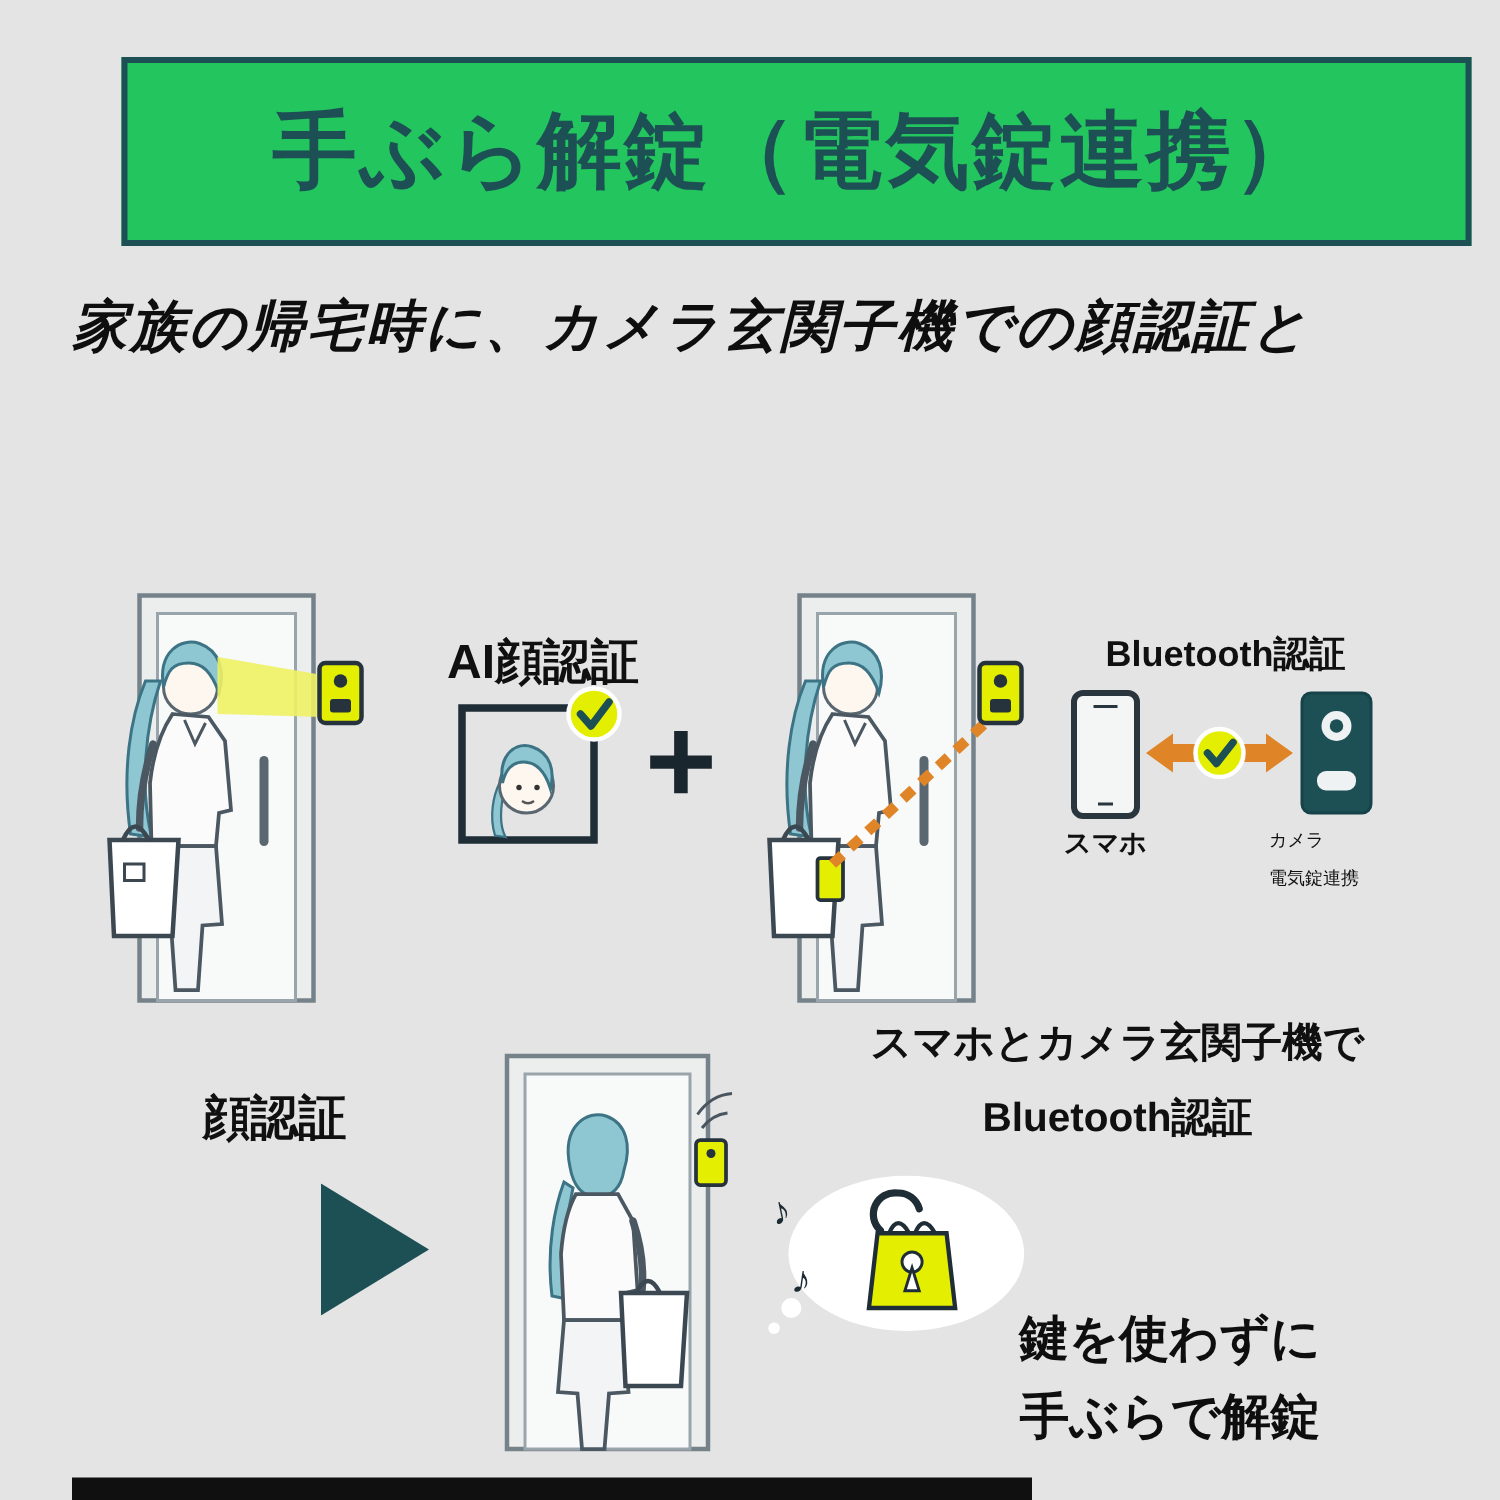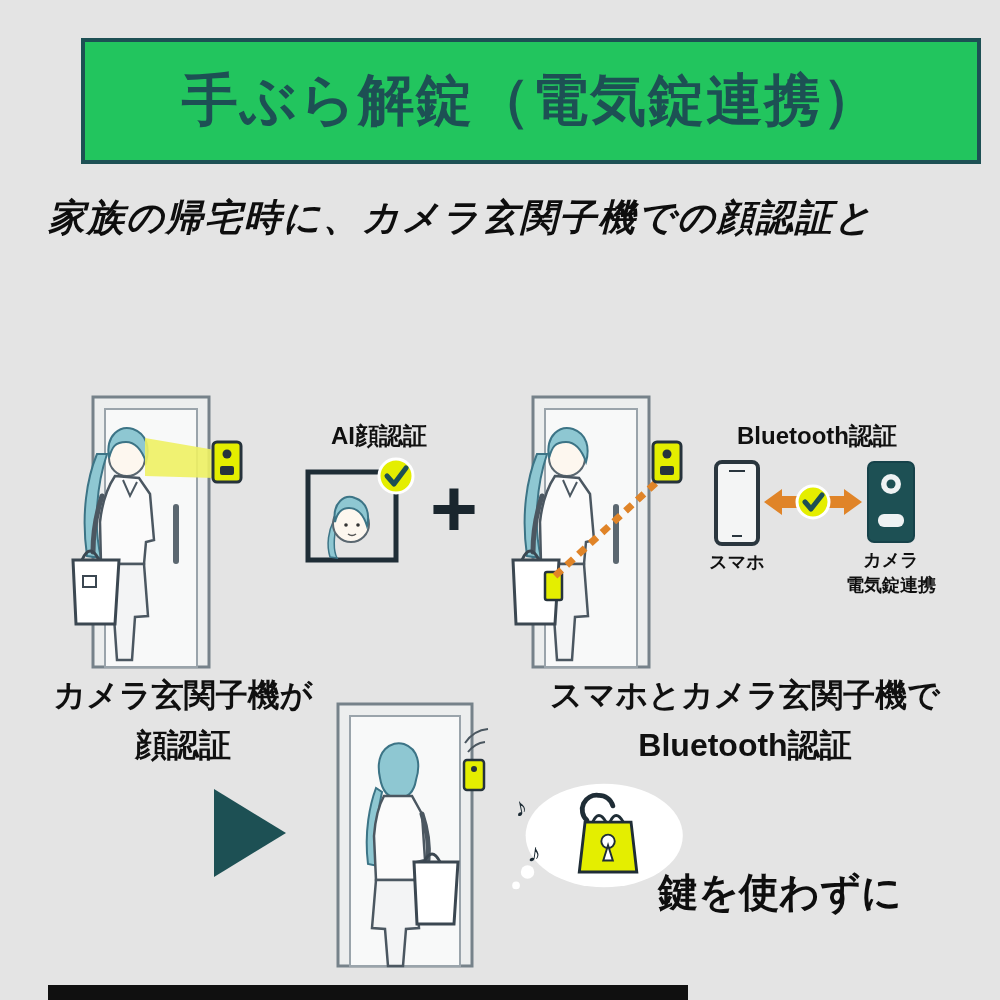--- a/index.html
+++ b/index.html
@@ -19,63 +19,63 @@
     margin:0;font-size:56px;font-weight:bold;color:#1d5054;letter-spacing:2px;white-space:nowrap;
   }
   
   .desc{
     position:absolute;left:48px;top:188px;width:915px;
     font-size:37px;font-weight:bold;line-height:60px;letter-spacing:2px;color:#0e0e0e;font-style:italic;
   }
   
   .illus-left{position:absolute;left:55px;top:392px;width:200px;height:278px;}
   .badge-ai{
-    position:absolute;left:297px;top:420px;width:130px;text-align:right;
-    font-size:24px;font-weight:bold;color:#101010;
+    position:absolute;left:297px;top:420px;width:130px;text-align:center;
+    font-size:32px;font-weight:bold;color:#101010;
   }
   .face-frame{position:absolute;left:303px;top:456px;width:115px;height:112px;}
   .plus{
     position:absolute;left:416px;top:466px;width:76px;height:84px;
     font-size:82px;font-weight:bold;color:#1a262e;text-align:center;line-height:84px;
   }
   .illus-right{position:absolute;left:495px;top:392px;width:200px;height:278px;}
   .badge-bt{
     position:absolute;left:717px;top:420px;width:200px;text-align:center;
     font-size:24px;font-weight:bold;color:#101010;
   }
   .bt-diagram{position:absolute;left:708px;top:458px;width:212px;height:92px;}
   .label-phone{
     position:absolute;left:702px;top:550px;width:70px;text-align:center;
     font-size:18px;font-weight:bold;font-family:Liberation Mono, monospace;
   }
   .label-device{
-    position:absolute;left:846px;top:548px;width:90px;text-align:center;
-    font-size:18px;font-weight:bold;line-height:25px;
+    position:absolute;left:846px;top:548px;width:90px;
+    font-size:12px;font-weight:normal;line-height:25px;
   }
   
   .caption-left{
     position:absolute;left:38px;top:670px;width:290px;text-align:center;
     font-size:32px;font-weight:bold;line-height:50px;
   }
   .caption-right{
     position:absolute;left:550px;top:670px;width:390px;text-align:center;
-    font-size:32px;font-weight:bold;line-height:50px;
+    font-size:27px;font-weight:bold;line-height:50px;
   }
   
   .triangle{position:absolute;left:214px;top:789px;width:72px;height:88px;}
   .illus-bottom{position:absolute;left:318px;top:700px;width:175px;height:272px;}
   .bubble{position:absolute;left:505px;top:780px;width:185px;height:115px;}
   .note{
     position:absolute;font-size:26px;font-weight:bold;color:#1b2a33;z-index:5;
   }
   .note-1{left:514px;top:792px;transform:rotate(-12deg);}
   .note-2{left:528px;top:838px;transform:rotate(8deg);}
   .result-text{
     position:absolute;left:640px;top:866px;width:280px;text-align:center;
-    font-size:40px;font-weight:bold;line-height:52px;color:#0e0e0e;
+    font-size:33px;font-weight:bold;line-height:52px;color:#0e0e0e;
   }
   .bottom-bar{position:absolute;left:48px;top:985px;width:640px;height:15px;background:#101010;}
 </style>
 </head>
 <body>
 
 <div class="page">
 
   <div class="title-box">
     <h1>手ぶら解錠（電気錠連携）</h1>
@@ -180,21 +180,21 @@
     </g>
   </svg>
 
   <div class="label-phone">スマホ</div>
   <div class="label-device">
     <span>カメラ</span><br>
     <span>電気錠連携</span>
   </div>
 
   <div class="caption-left">
-    <span>カメラ玄関子機が</span><br>
+    <br>
     <span>顔認証</span>
   </div>
   <div class="caption-right">
     <span>スマホとカメラ玄関子機で</span><br>
     <span>Bluetooth認証</span>
   </div>
 
   <svg class="triangle" viewBox="0 0 72 88">
     <polygon points="0,0 0,88 72,44" fill="#1d5054"></polygon>
   </svg>
@@ -235,17 +235,18 @@
       <circle cx="106" cy="64" r="7" fill="#ffffff" stroke="#1f2d36" stroke-width="2"></circle>
       <path d="M106,68 L101,84 L111,84 Z" fill="#ffffff" stroke="#1f2d36" stroke-width="2"></path>
     </g>
   </svg>
 
   <span class="note note-1">♪</span>
   <span class="note note-2">♪</span>
 
   <div class="result-text">
     <span>鍵を使わずに</span><br>
+    <span>手ぶらで解錠</span>
   </div>
 
   <div class="bottom-bar"></div>
 
 </div>
 
 </body></html>

